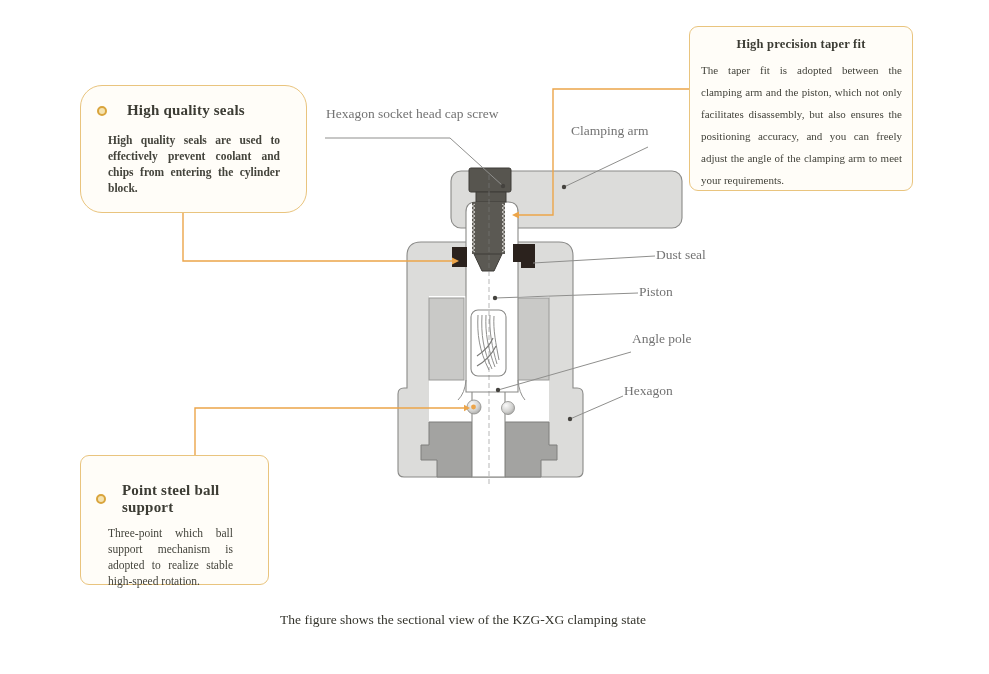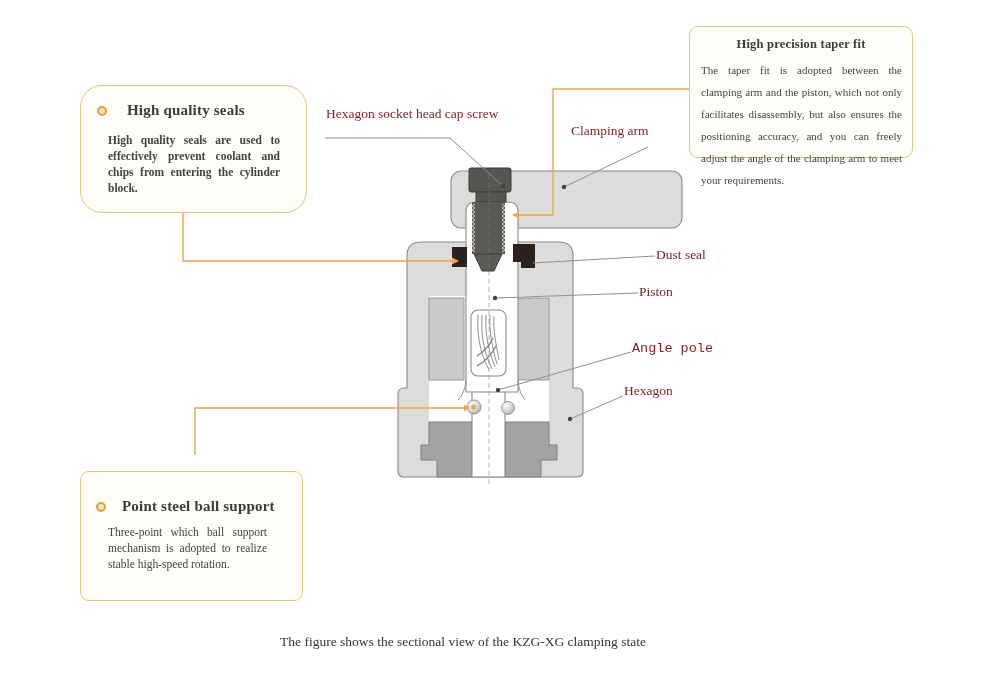--- a/index.html
+++ b/index.html
@@ -45,37 +45,37 @@
     width:10px;height:10px;border-radius:50%;flex:0 0 auto;
     background:var(--bullet-center);border:2.5px solid var(--callout-bullet);box-sizing:border-box;
   }
   .callout-title{font-size:15px;font-weight:bold;letter-spacing:.2px;}
   .callout-body{text-align:justify;font-size:11.5px;line-height:16px;color:#44443c;}
 
   #callout-seals{left:80px;top:85px;width:227px;height:128px;border-radius:22px;}
   #callout-seals .callout-title-row{padding:16px 0 0 16px;gap:20px;}
   #callout-seals .callout-body{margin:13px 26px 12px 27px;font-weight:bold;}
 
-  #callout-taper{left:689px;top:26px;width:224px;height:132px;}
+  #callout-taper{left:689px;top:26px;width:224px;height:165px;}
   #callout-taper .callout-title{display:block;text-align:center;font-size:12.5px;padding-top:10px;}
   #callout-taper .callout-body{margin:7px 10px 0 11px;font-size:11px;line-height:22px;}
 
-  #callout-ball{left:80px;top:471px;width:223px;height:130px;}
+  #callout-ball{left:80px;top:455px;width:189px;height:130px;}
   #callout-ball .callout-title-row{padding:26px 0 0 15px;gap:16px;}
   #callout-ball .callout-body{margin:9px 35px 0 27px;}
 
-  .part-label{position:absolute;font-size:13.5px;white-space:nowrap;color:#7f1d1d;}
+  .part-label{position:absolute;font-size:13.5px;white-space:nowrap;color:#737373;}
   #label-screw{left:326px;top:106px;}
   #label-arm{left:571px;top:123px;}
   #label-dust{left:656px;top:247px;}
   #label-piston{left:639px;top:284px;}
-  #label-angle{left:632px;top:341px;font-family:Liberation Mono, monospace;}
+  #label-angle{left:632px;top:331px;}
   #label-flange{left:624px;top:383px;}
 
-  .caption{position:absolute;left:0;top:612px;width:926px;text-align:center;font-size:13.5px;color:#35352d;margin-top:22px;}
+  .caption{position:absolute;left:0;top:612px;width:926px;text-align:center;font-size:13.5px;color:#35352d;}
 </style>
 </head>
 <body>
 
 <div class="canvas">
 
   <svg class="diagram" width="989" height="674" viewBox="0 0 989 674">
     <defs>
       <radialGradient id="ballGrad" cx="35%" cy="30%" r="75%">
         <stop offset="0%" stop-color="#fafafa"></stop>

